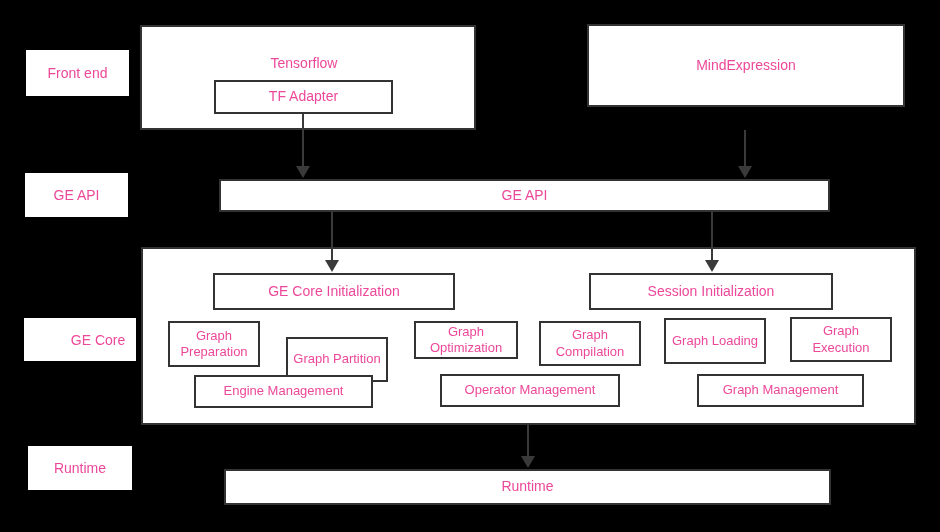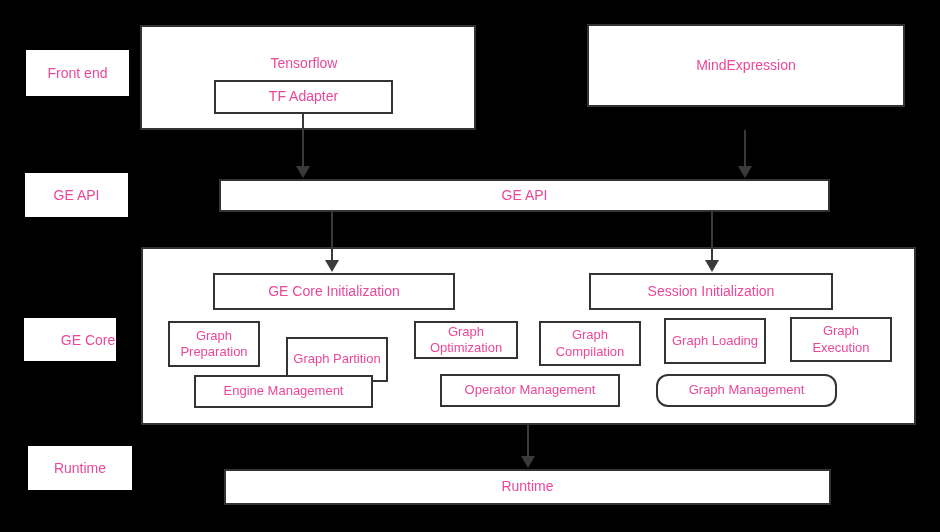--- a/index.html
+++ b/index.html
@@ -72,21 +72,21 @@
     border-top: 12px solid #3a3a3a;
   }
 </style>
 </head>
 <body>
 
 <div class="canvas">
 
   <div class="side-label" style="left:26px; top:50px; width:103px; height:46px;">Front end</div>
   <div class="side-label" style="left:25px; top:173px; width:103px; height:44px;">GE API</div>
-  <div class="side-label" style="left:24px; top:318px; width:92px; height:43px;padding-left:36px;">GE Core</div>
+  <div class="side-label" style="left:24px; top:318px; width:112px; height:43px;padding-left:36px;">GE Core</div>
   <div class="side-label" style="left:28px; top:446px; width:104px; height:44px;">Runtime</div>
 
   <div class="container-box" style="left:140px; top:25px; width:336px; height:105px;">
     <div class="tf-title">Tensorflow</div>
   </div>
   <div class="box" style="left:214px; top:80px; width:179px; height:34px;">TF Adapter</div>
 
   <div class="box" style="left:587px; top:24px; width:318px; height:83px;">MindExpression</div>
 
   <div class="box" style="left:219px; top:179px; width:611px; height:33px;">GE API</div>
@@ -98,21 +98,21 @@
 
   <div class="box small" style="left:168px; top:321px; width:92px; height:46px;">Graph Preparation</div>
   <div class="box small" style="left:286px; top:337px; width:102px; height:45px;">Graph Partition</div>
   <div class="box small" style="left:414px; top:321px; width:104px; height:38px;">Graph Optimization</div>
   <div class="box small" style="left:539px; top:321px; width:102px; height:45px;">Graph Compilation</div>
   <div class="box small" style="left:664px; top:318px; width:102px; height:46px;">Graph Loading</div>
   <div class="box small" style="left:790px; top:317px; width:102px; height:45px;">Graph Execution</div>
 
   <div class="box small" style="left:194px; top:375px; width:179px; height:33px;">Engine Management</div>
   <div class="box small" style="left:440px; top:374px; width:180px; height:33px;">Operator Management</div>
-  <div class="box small" style="left:656px; top:374px; width:181px; height:33px;border-radius:12px;">Graph Management</div>
+  <div class="box small" style="left:697px; top:374px; width:167px; height:33px;">Graph Management</div>
 
   <div class="box" style="left:224px; top:469px; width:607px; height:36px;">Runtime</div>
 
   <div class="arrow" style="left:296px; top:114px; height:64px;">
     <div class="shaft"></div>
     <div class="head"></div>
   </div>
   <div class="arrow" style="left:738px; top:130px; height:48px;">
     <div class="shaft"></div>
     <div class="head"></div>

